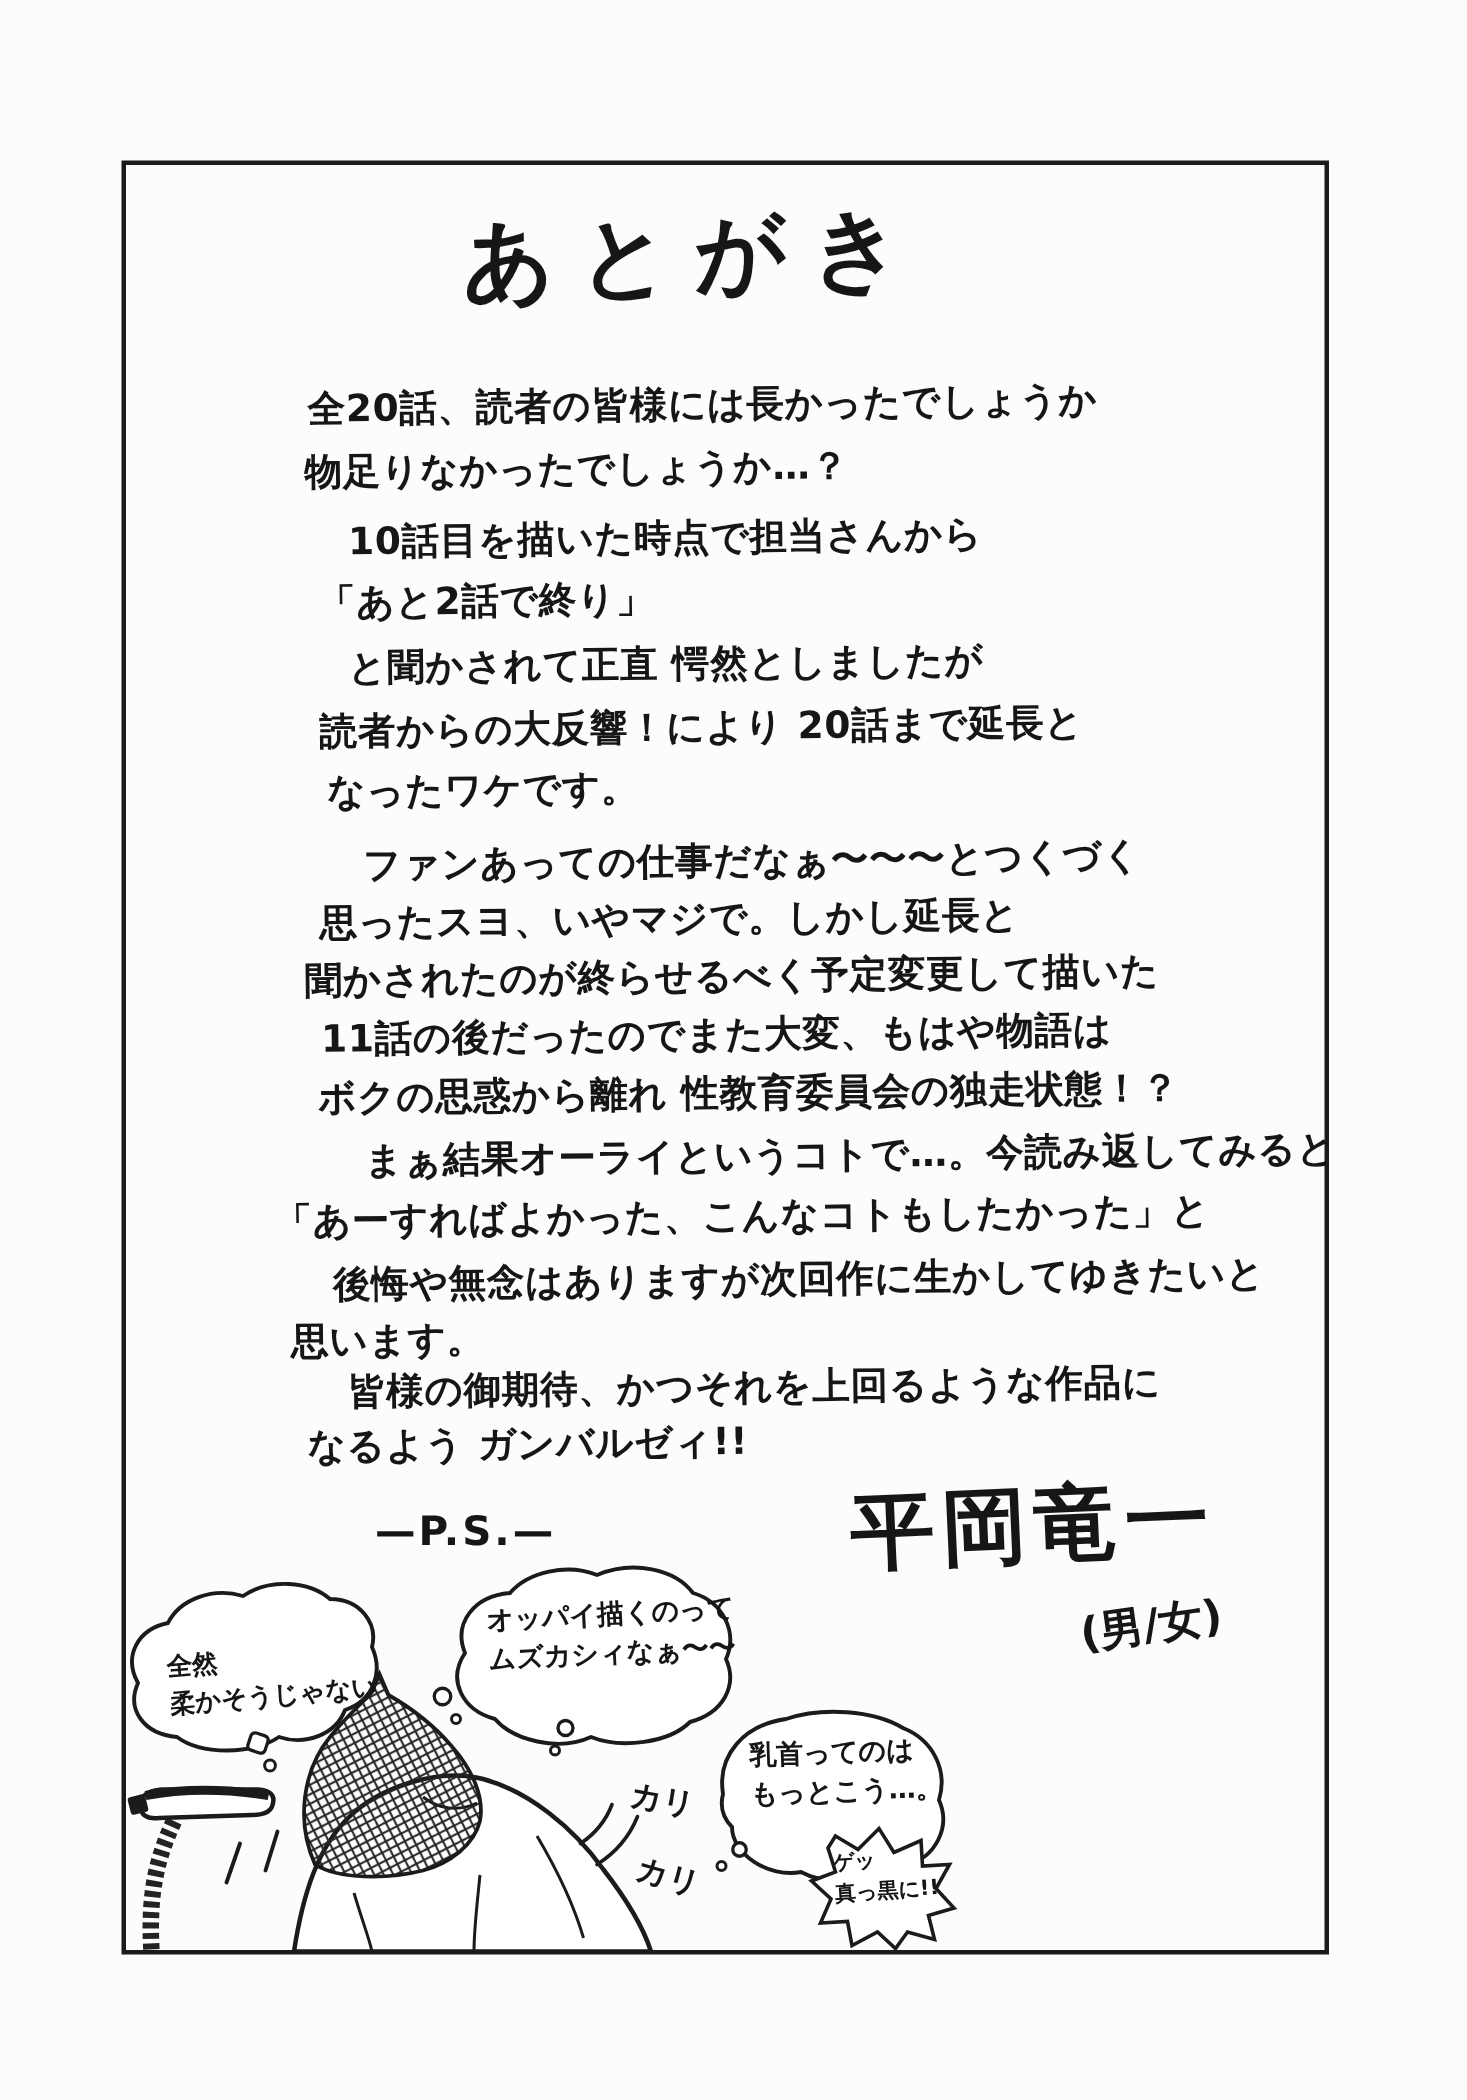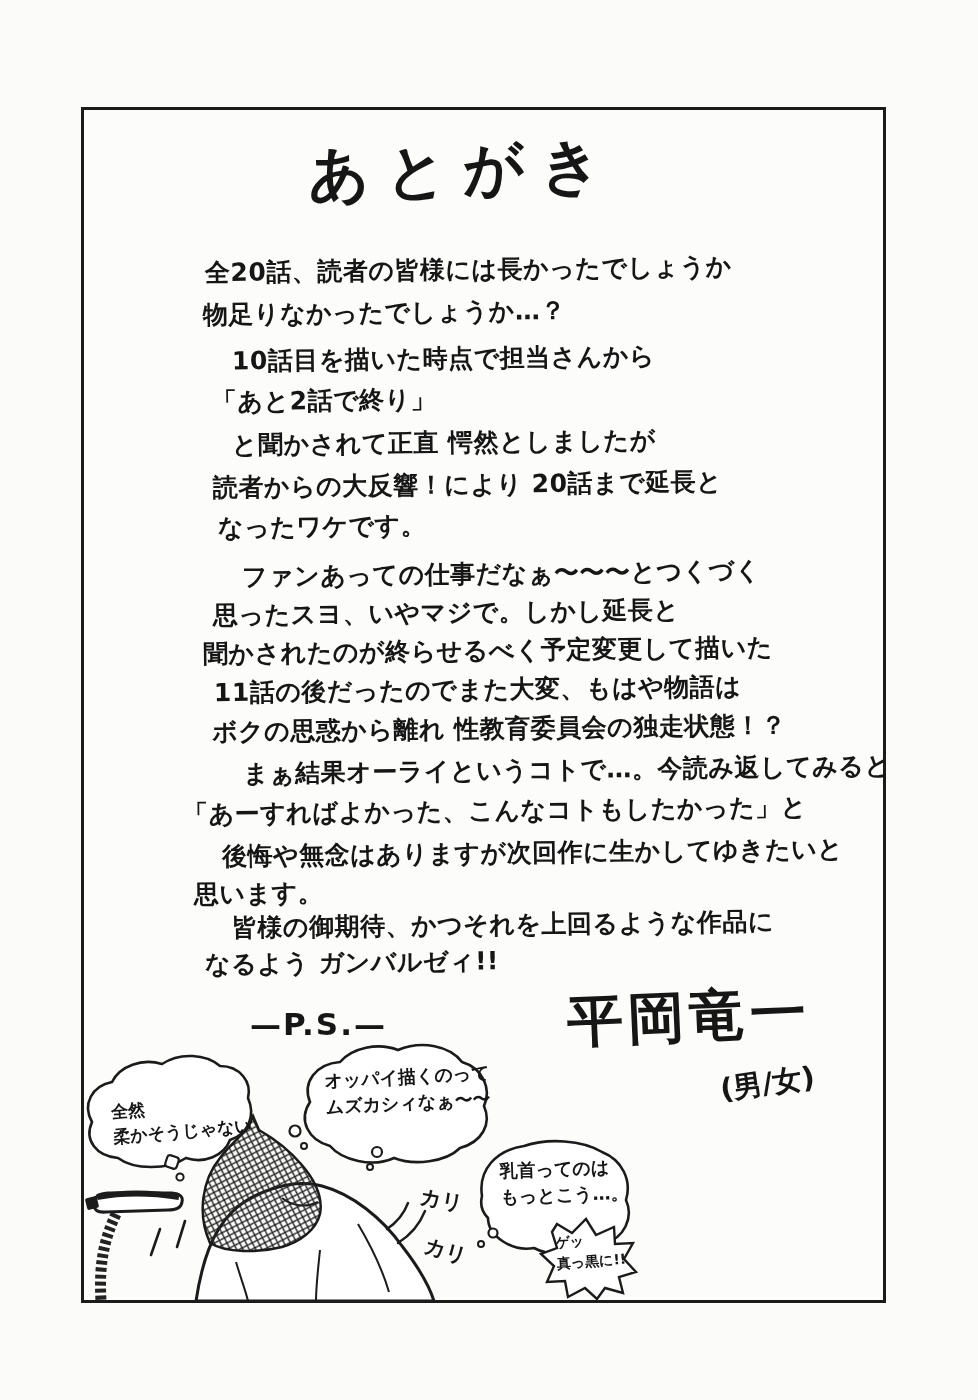--- a/index.html
+++ b/index.html
@@ -16,21 +16,21 @@
     position:absolute; left:308px; top:130px;
     font-size:60px; font-weight:700; letter-spacing:16px;
     transform:rotate(-2deg); white-space:nowrap;
   }
   .line {
     position:absolute; font-size:25px; font-weight:600;
     letter-spacing:0.5px; white-space:nowrap; transform:rotate(-0.7deg);
   }
   .ps {
     position:absolute; left:250px; top:1006px;
-    font-size:31px; font-weight:700; letter-spacing:2px; white-space:nowrap;
+    font-size:27px; font-weight:700; letter-spacing:2px; white-space:nowrap;
   }
   .signature {
     position:absolute; left:567px; top:980px;
     font-size:56px; font-weight:800; letter-spacing:5px;
     transform:rotate(-2.5deg); white-space:nowrap;
   }
   .sig-note {
     position:absolute; left:720px; top:1064px;
     font-size:29px; font-weight:700; transform:rotate(-8deg); white-space:nowrap;
   }

